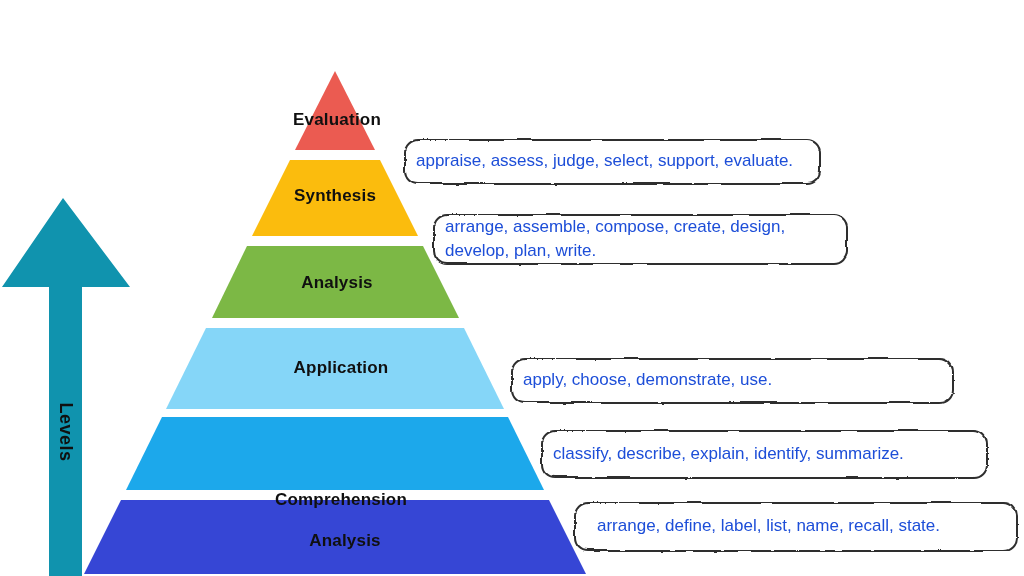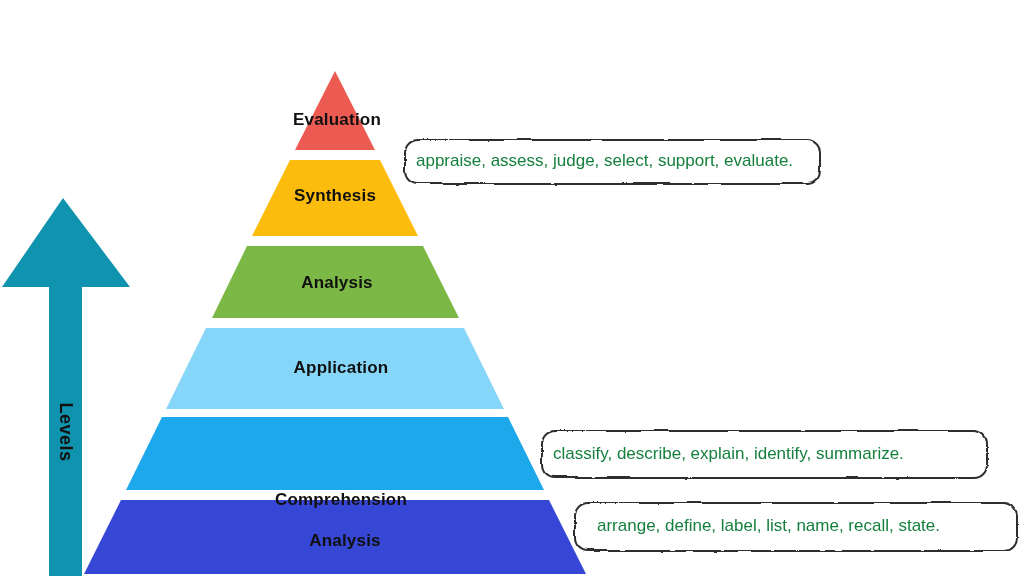--- a/index.html
+++ b/index.html
@@ -13,21 +13,21 @@
     font-weight:bold;font-size:17px;color:#101010;white-space:nowrap;
     letter-spacing:0.2px;
   }
   .callout{position:absolute;display:flex;align-items:center;}
   .callout-border{
     position:absolute;inset:0;background:#ffffff;
     border:2.5px solid #2e2e2e;border-radius:14px;
     filter:url(#squiggle);
   }
   .callout-text{
-    position:relative;padding:0 10px 0 13px;font-size:17px;color:#15803d;
+    position:relative;padding:0 10px 0 13px;font-size:17px;color:#1d4ed8;
     line-height:24px;
   }
   .nowrap{white-space:nowrap;}
   .levels-label{
     position:absolute;left:65px;top:432px;
     transform:translate(-50%,-50%) rotate(90deg);
     font-weight:bold;font-size:18px;color:#101010;letter-spacing:0.5px;
     white-space:nowrap;
   }
 </style>
@@ -61,22 +61,30 @@
   <div class="level-label" style="left:337px;top:283px;">Analysis</div>
   <div class="level-label" style="left:341px;top:368px;">Application</div>
   <div class="level-label" style="left:341px;top:452px;margin-top:48px;">Comprehension</div>
   <div class="level-label" style="left:345px;top:541px;">Analysis</div>
 
   <div class="callout" style="left:403px;top:138px;width:417px;height:46px;">
     <div class="callout-border"></div>
     <span class="callout-text nowrap">appraise, assess, judge, select, support, evaluate.</span>
   </div>
 
+  <div class="callout" style="left:432px;top:213px;width:415px;height:51px;">
+    <div class="callout-border"></div>
+    <span class="callout-text">arrange, assemble, compose, create, design, develop, plan, write.</span>
+  </div>
 
 
+  <div class="callout" style="left:510px;top:357px;width:443px;height:46px;">
+    <div class="callout-border"></div>
+    <span class="callout-text nowrap">apply, choose, demonstrate, use.</span>
+  </div>
 
   <div class="callout" style="left:540px;top:429px;width:447px;height:49px;">
     <div class="callout-border"></div>
     <span class="callout-text nowrap">classify, describe, explain, identify, summarize.</span>
   </div>
 
   <div class="callout" style="left:573px;top:501px;width:444px;height:50px;">
     <div class="callout-border"></div>
     <span class="callout-text nowrap" style="padding-left:24px;">arrange, define, label, list, name, recall, state.</span>
   </div>

